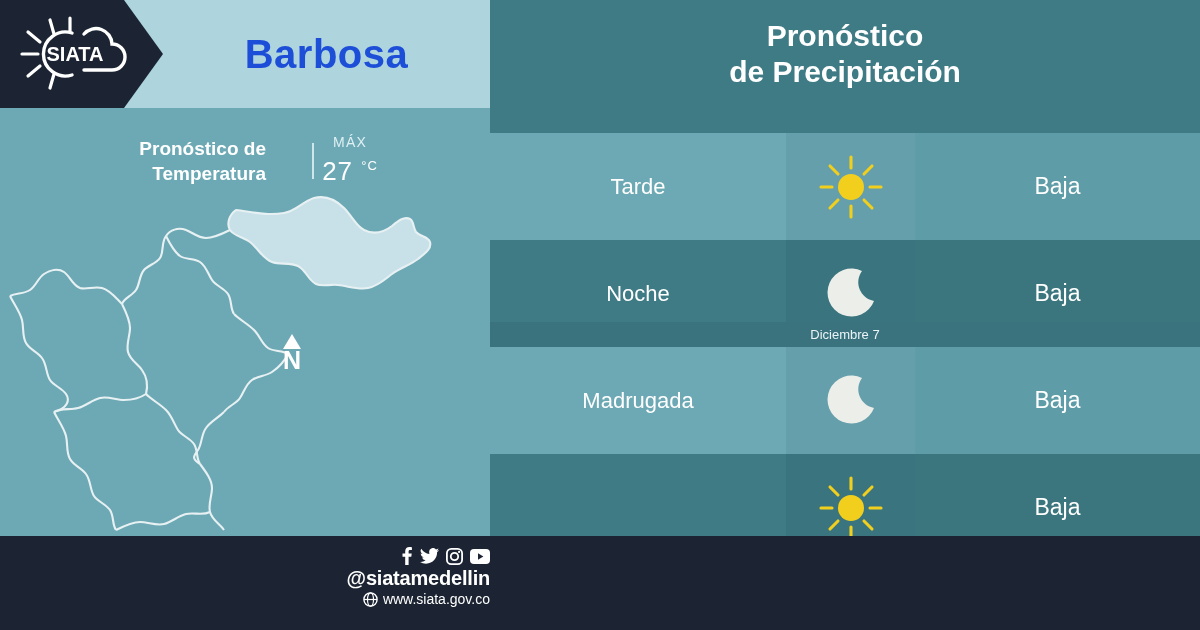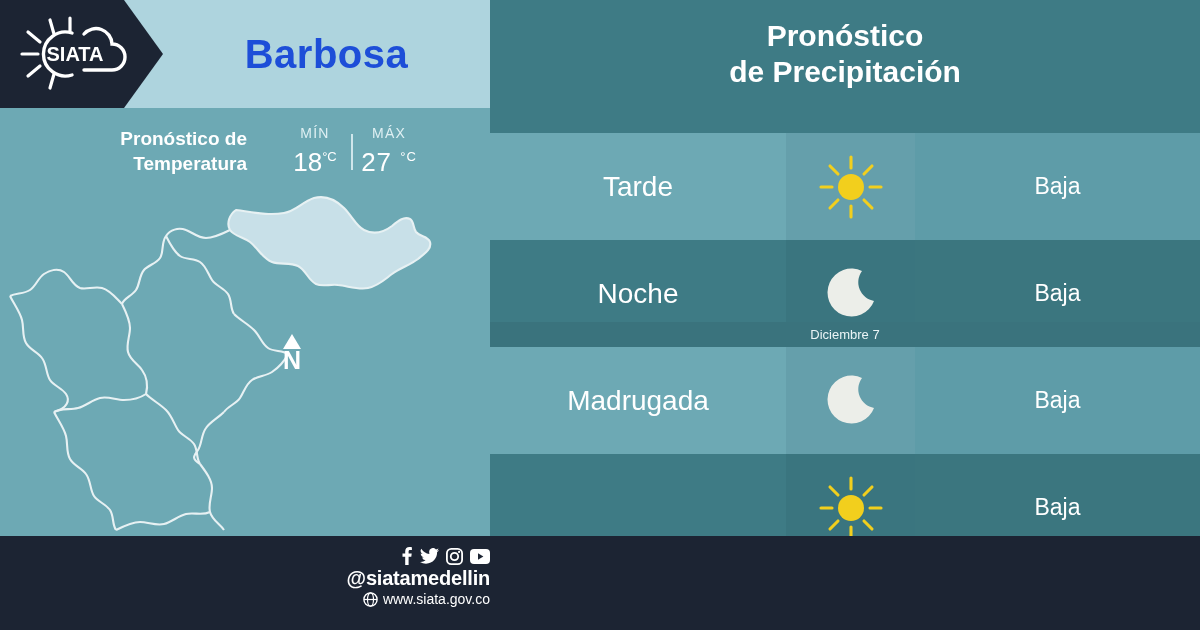--- a/index.html
+++ b/index.html
@@ -14,21 +14,21 @@
   .left-panel{position:absolute;left:0;top:0;width:490px;height:536px;background:#6da9b4;}
   .left-header{position:absolute;left:0;top:0;width:490px;height:108px;background:#aed4de;}
   .chevron{position:absolute;left:0;top:0;width:163px;height:108px;background:#1c2433;
     clip-path:polygon(0 0,124px 0,163px 54px,124px 108px,0 108px);}
   .logo-wrap{position:absolute;left:14px;top:14px;width:122px;height:80px;}
   .city-name{position:absolute;left:163px;top:0;width:327px;height:108px;
     display:flex;align-items:center;justify-content:center;
     font-size:40px;font-weight:bold;color:#1d4ed8;letter-spacing:0.5px;}
 
   .temp-block{position:absolute;left:88px;top:124px;width:330px;height:62px;
-    display:flex;align-items:flex-start;gap:28px;}
+    display:flex;align-items:flex-end;gap:28px;}
   .temp-title{width:178px;text-align:right;color:#ffffff;font-weight:bold;
     font-size:19px;line-height:25px;padding-top:2px;}
   .temp-vals{display:flex;align-items:flex-start;padding-left:11px;}
   .tcol{text-align:center;min-width:58px;}
   .tcol .lab{font-size:14px;color:#dff0f3;letter-spacing:1.2px;line-height:18px;}
   .tcol .val{font-size:26px;color:#ffffff;line-height:30px;white-space:nowrap;}
   .tcol .val sup{font-size:13px;vertical-align:super;}
   .tsep{width:2px;height:36px;background:#cfe6eb;margin:10px 7px 0 7px;}
   .tcol.max .val{letter-spacing:1px;}
 
@@ -53,21 +53,21 @@
 
   .row{position:absolute;left:0;width:710px;height:107px;}
   .row.r1{top:133px;}
   .row.r2{top:240px;}
   .row.r3{top:347px;}
   .row.r4{top:454px;}
   .row.light{background:#6da9b4;}
   .row.dark{background:#3e7b85;}
   .cell-period{position:absolute;left:0;top:0;width:296px;height:107px;
     display:flex;align-items:center;justify-content:center;
-    color:#ffffff;font-size:28px;}
+    color:#ffffff;font-size:22px;}
   .cell-icon{position:absolute;left:296px;top:0;width:129px;height:107px;
     display:flex;align-items:center;justify-content:center;}
   .cell-prob{position:absolute;left:425px;top:0;width:285px;height:107px;
     display:flex;align-items:center;justify-content:center;
     color:#ffffff;font-size:23px;}
   .row.light .cell-icon{background:#659fab;}
   .row.dark .cell-icon{background:#3a757f;}
   .row.light .cell-prob{background:#5e9ca8;}
   .row.dark .cell-prob{background:#3b767f;}
 
@@ -106,24 +106,20 @@
 
       <div class="city-name">Barbosa</div>
     </div>
 
     <div class="temp-block">
       <div class="temp-title">
         <div>Pronóstico de</div>
         <div>Temperatura</div>
       </div>
       <div class="temp-vals">
-        <div class="tcol min">
-          <div class="lab">MÍN</div>
-          <div class="val"><span>18</span><sup>°C</sup></div>
-        </div>
         <div class="tsep"></div>
         <div class="tcol max">
           <div class="lab">MÁX</div>
           <div class="val"><span>27</span> <sup>°C</sup></div>
         </div>
       </div>
     </div>
 
     <div class="map-area">
       <svg width="490" height="350" viewBox="0 0 490 350">

